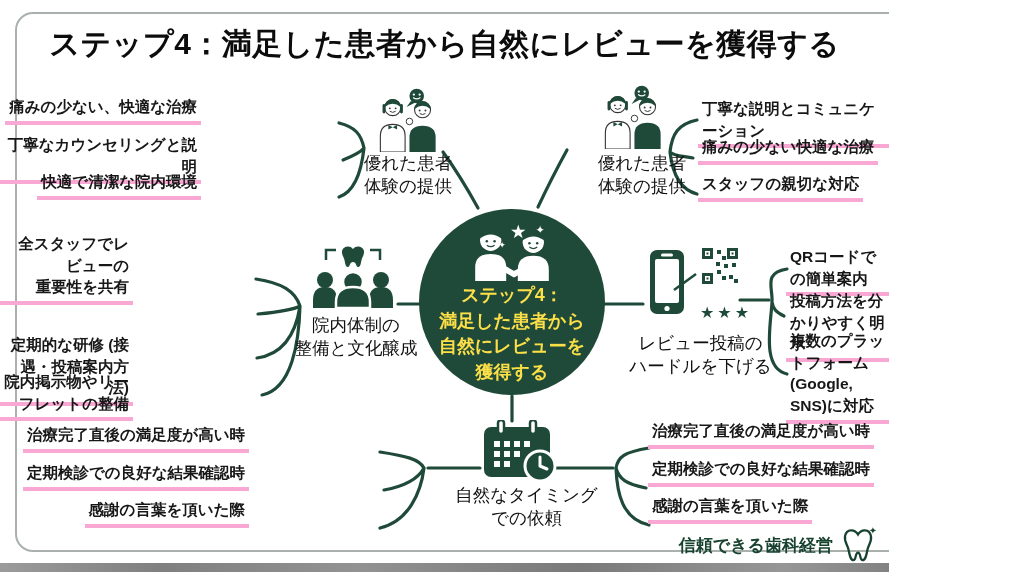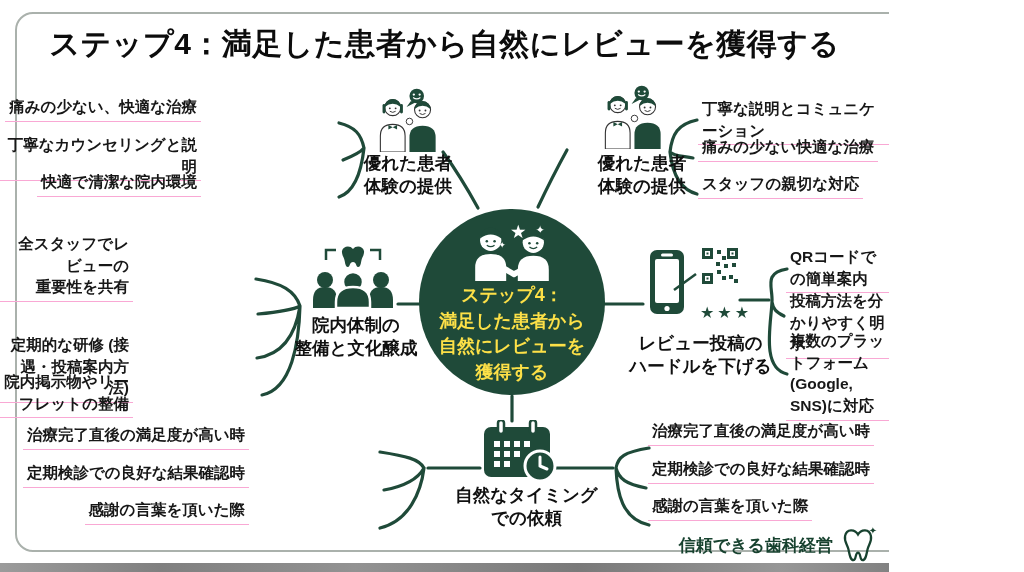--- a/index.html
+++ b/index.html
@@ -4,23 +4,23 @@
 <style>
   html,body{margin:0;padding:0;background:#ffffff;}
   #canvas{position:relative;width:889px;height:572px;background:#ffffff;overflow:hidden;
           font-family:"Liberation Sans","DejaVu Sans",sans-serif;color:#141414;}
   .card{position:absolute;left:15px;top:12px;width:992px;height:540px;border:2px solid #aab1ac;
         border-radius:18px;background:#ffffff;box-sizing:border-box;}
   .overlay{position:absolute;left:0;top:0;width:1024px;height:572px;z-index:2;pointer-events:none;}
   .title{position:absolute;left:0;right:0;top:24px;margin:0;text-align:center;font-size:30px;
          font-weight:800;letter-spacing:.5px;color:#0c0c0c;z-index:3;}
   .item{position:absolute;z-index:3;font-size:15.5px;font-weight:700;color:#171717;line-height:1.4;
-        border-bottom:1px solid #f9a8d4;padding:0 4px 3px 4px;white-space:pre-line;}
+        border-bottom:4px solid #f9a8d4;padding:0 4px 3px 4px;white-space:pre-line;}
   .ra{text-align:right;}
-  .node-label{position:absolute;z-index:3;font-size:17.5px;font-weight:700;color:#101010;
+  .node-label{position:absolute;z-index:3;font-size:17.5px;font-weight:400;color:#101010;
               text-align:center;line-height:1.3;white-space:pre-line;}
   .icon-box{position:absolute;z-index:3;}
   .center-circle{position:absolute;left:419px;top:209px;width:186px;height:186px;border-radius:50%;
                  background:#1f4a39;z-index:4;display:flex;flex-direction:column;align-items:center;
                  justify-content:flex-start;padding-top:10px;box-sizing:border-box;}
   .center-text{color:#fde047;font-size:18px;font-weight:800;text-align:center;line-height:1.42;
                white-space:pre-line;margin-top:2px;}
   .footer{position:absolute;right:12px;bottom:8px;z-index:5;display:flex;align-items:center;gap:6px;}
   .brand{font-size:17px;font-weight:800;color:#17422f;}
   .bottom-strip{position:absolute;left:0;right:0;bottom:0;height:9px;z-index:1;opacity:.75;

